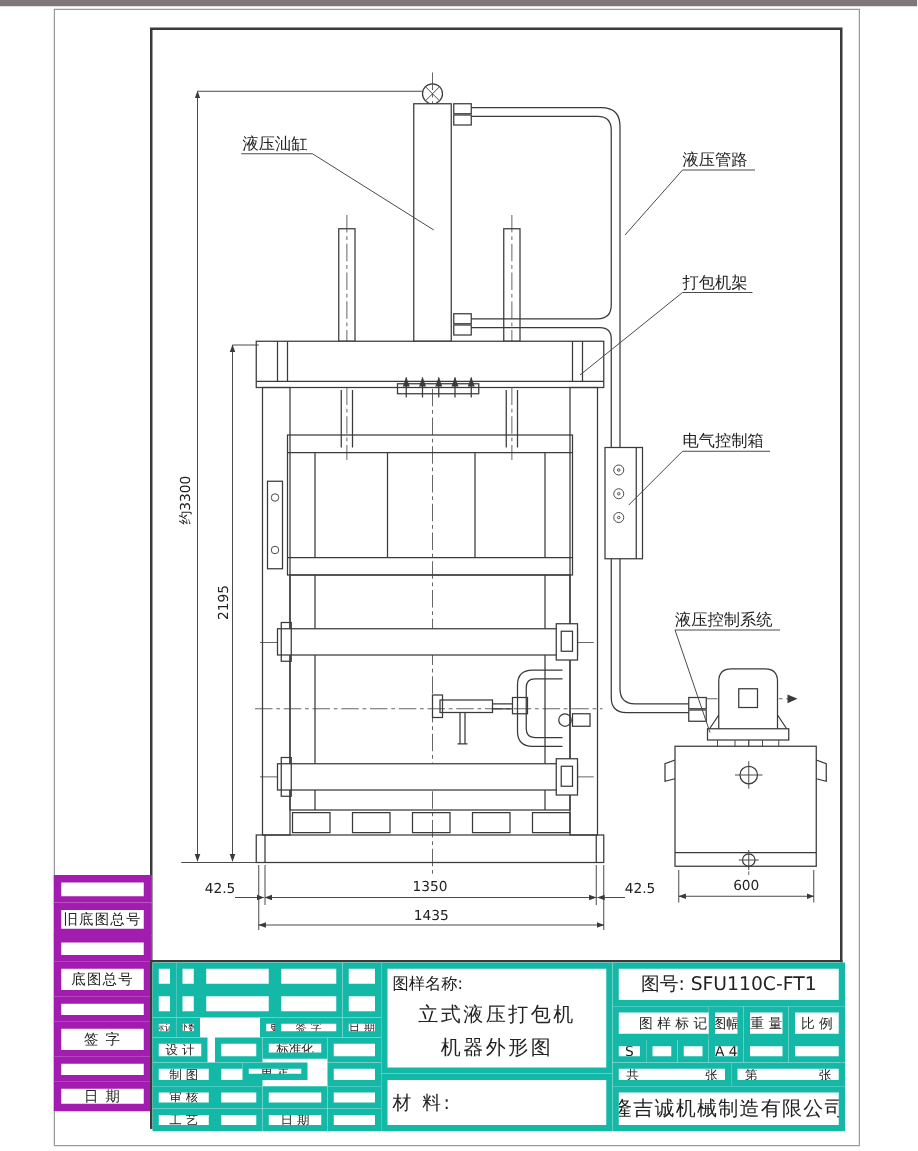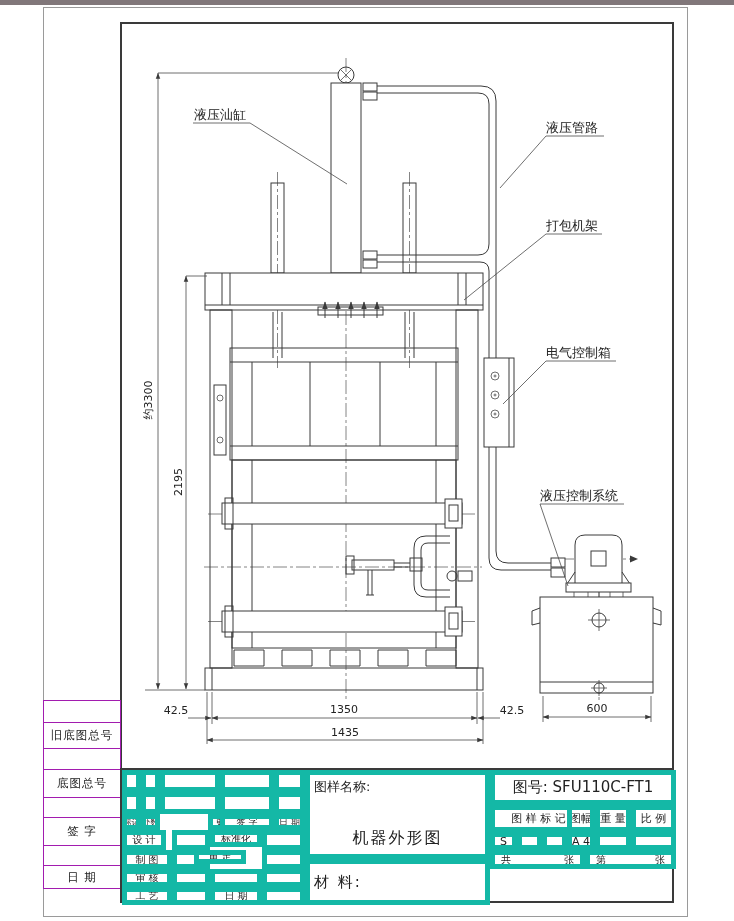--- a/index.html
+++ b/index.html
@@ -3,21 +3,21 @@
 <meta charset="utf-8">
 <style>
   html,body{margin:0;padding:0;background:#fff;}
   #page{position:relative;width:734px;height:921px;background:#fff;overflow:hidden;
         font-family:"DejaVu Sans","Liberation Sans",sans-serif;color:#222;}
   .abs{position:absolute;box-sizing:border-box;}
   #top-strip{left:0;top:0;width:734px;height:5px;background:#81777a;}
   #page-border{left:43px;top:7px;width:645px;height:910px;border:1px solid #9a9a9a;}
   #draw-frame{left:120px;top:22px;width:554px;height:881px;border:2px solid #3a3a3a;}
   
-  .mbox{left:43px;width:78px;border:1px solid #a21caf;background:#fff;
+  .mbox{left:43px;width:78px;border:6px solid #a21caf;background:#fff;
         display:flex;align-items:center;justify-content:center;
         font-size:11.5px;letter-spacing:1px;white-space:nowrap;}
   
   .cell{border:5px solid #14b8a6;display:flex;align-items:center;justify-content:center;
         background:#fff;font-size:10px;white-space:nowrap;overflow:hidden;}
   .cell.left{justify-content:flex-start;padding-left:4px;}
   #titleblock{left:120px;top:768px;width:554px;height:135px;border:2px solid #3a3a3a;}
   svg{position:absolute;left:120px;top:22px;}
   svg text{font-family:"DejaVu Sans","Liberation Sans",sans-serif;fill:#222;}
   .ln{stroke:#3a3a3a;stroke-width:1;fill:none;}
@@ -261,20 +261,21 @@
     <div class="abs cell" style="left:88px;top:99px;width:52px;height:18px;"></div>
     <div class="abs cell" style="left:140px;top:99px;width:43px;height:18px;"></div>
 
     <div class="abs cell" style="left:0;top:117px;width:50px;height:18px;">工 艺</div>
     <div class="abs cell" style="left:50px;top:117px;width:38px;height:18px;"></div>
     <div class="abs cell" style="left:88px;top:117px;width:52px;height:18px;">日 期</div>
     <div class="abs cell" style="left:140px;top:117px;width:43px;height:18px;"></div>
 
     <div class="abs cell" style="left:183px;top:0;width:185px;height:89px;align-items:flex-start;justify-content:flex-start;"></div>
     <div class="abs" style="left:192px;top:8px;font-size:13px;">图样名称:</div>
+    <div class="abs" style="left:183px;top:32px;width:185px;text-align:center;font-size:16px;letter-spacing:2px;">立式液压打包机</div>
     <div class="abs" style="left:183px;top:58px;width:185px;text-align:center;font-size:16px;letter-spacing:2px;">机器外形图</div>
     <div class="abs cell left" style="left:183px;top:89px;width:185px;height:46px;font-size:15px;letter-spacing:2px;">材  料:</div>
 
     <div class="abs cell" style="left:368px;top:0;width:186px;height:35px;font-size:15px;">图号: SFU110C-FT1</div>
 
     <div class="abs cell" style="left:368px;top:35px;width:97px;height:27px;font-size:11px;">图 样 标 记</div>
     <div class="abs cell" style="left:445px;top:35px;width:28px;height:27px;font-size:11px;">图幅</div>
     <div class="abs cell" style="left:473px;top:35px;width:36px;height:27px;font-size:11px;">重 量</div>
     <div class="abs cell" style="left:509px;top:35px;width:45px;height:27px;font-size:11px;">比 例</div>
 
@@ -287,15 +288,16 @@
 
     <div class="abs cell" style="left:368px;top:80px;width:95px;height:19px;justify-content:space-between;padding:0 6px;font-size:10px;">
       <span>共</span>
       <span>张</span>
     </div>
     <div class="abs cell" style="left:463px;top:80px;width:91px;height:19px;justify-content:space-between;padding:0 6px;font-size:10px;">
       <span>第</span>
       <span>张</span>
     </div>
 
+    <div class="abs cell" style="left:368px;top:99px;width:186px;height:36px;font-size:16px;letter-spacing:1px;">隆吉诚机械制造有限公司</div>
   </div>
 
 </div>
 
 </body></html>

